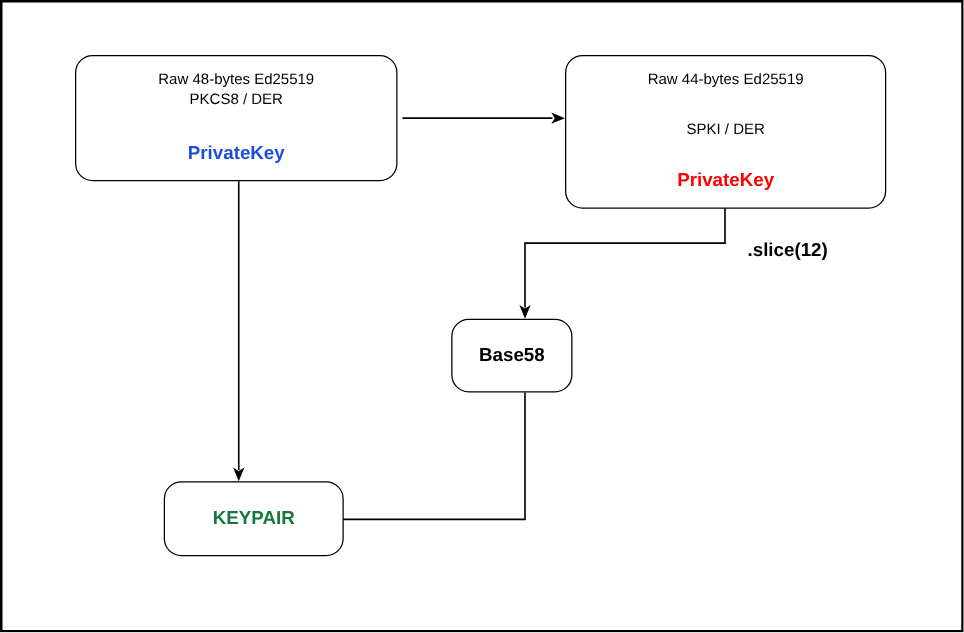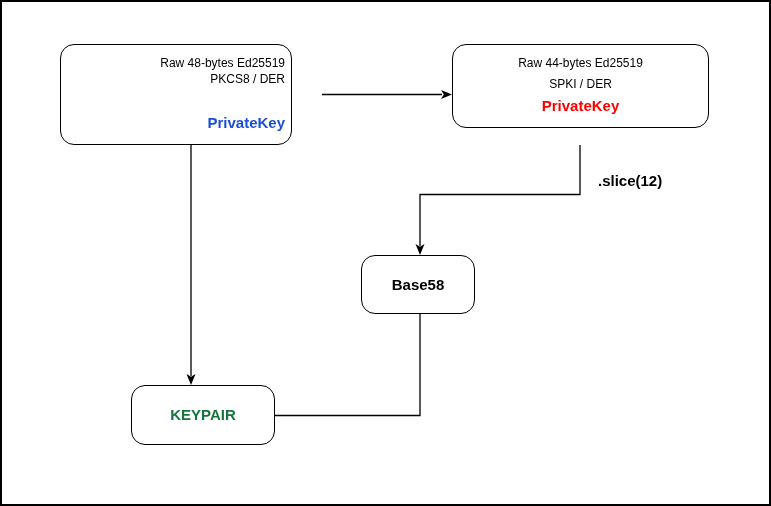--- a/index.html
+++ b/index.html
@@ -52,28 +52,28 @@
     font-size: 12px;
     line-height: 15px;
     white-space: nowrap;
   }
   .node .title {
     font-size: 15px;
     font-weight: bold;
     line-height: 18px;
     white-space: nowrap;
   }
-  #private-key-box { left: 60px;  top: 44px;  width: 232px; height: 101px; align-items: flex-end; }
-  #public-key-box  { left: 452px; top: 44px;  width: 257px; height: 84px; }
-  #base58-box      { left: 361px; top: 255px; width: 114px; height: 59px; }
+  #private-key-box { left: 60px;  top: 44px;  width: 258px; height: 101px; }
+  #public-key-box  { left: 452px; top: 44px;  width: 257px; height: 123px; }
+  #base58-box      { left: 361px; top: 255px; width: 97px; height: 59px; }
   #keypair-box     { left: 131px; top: 385px; width: 144px; height: 60px; }
   .edge-label {
     position: absolute;
     left: 598px;
-    top: 172px;
+    top: 192px;
     font-size: 15px;
     font-weight: bold;
     color: #000000;
     white-space: nowrap;
   }
 </style>
 </head>
 <body>
 
 <div class="canvas">

